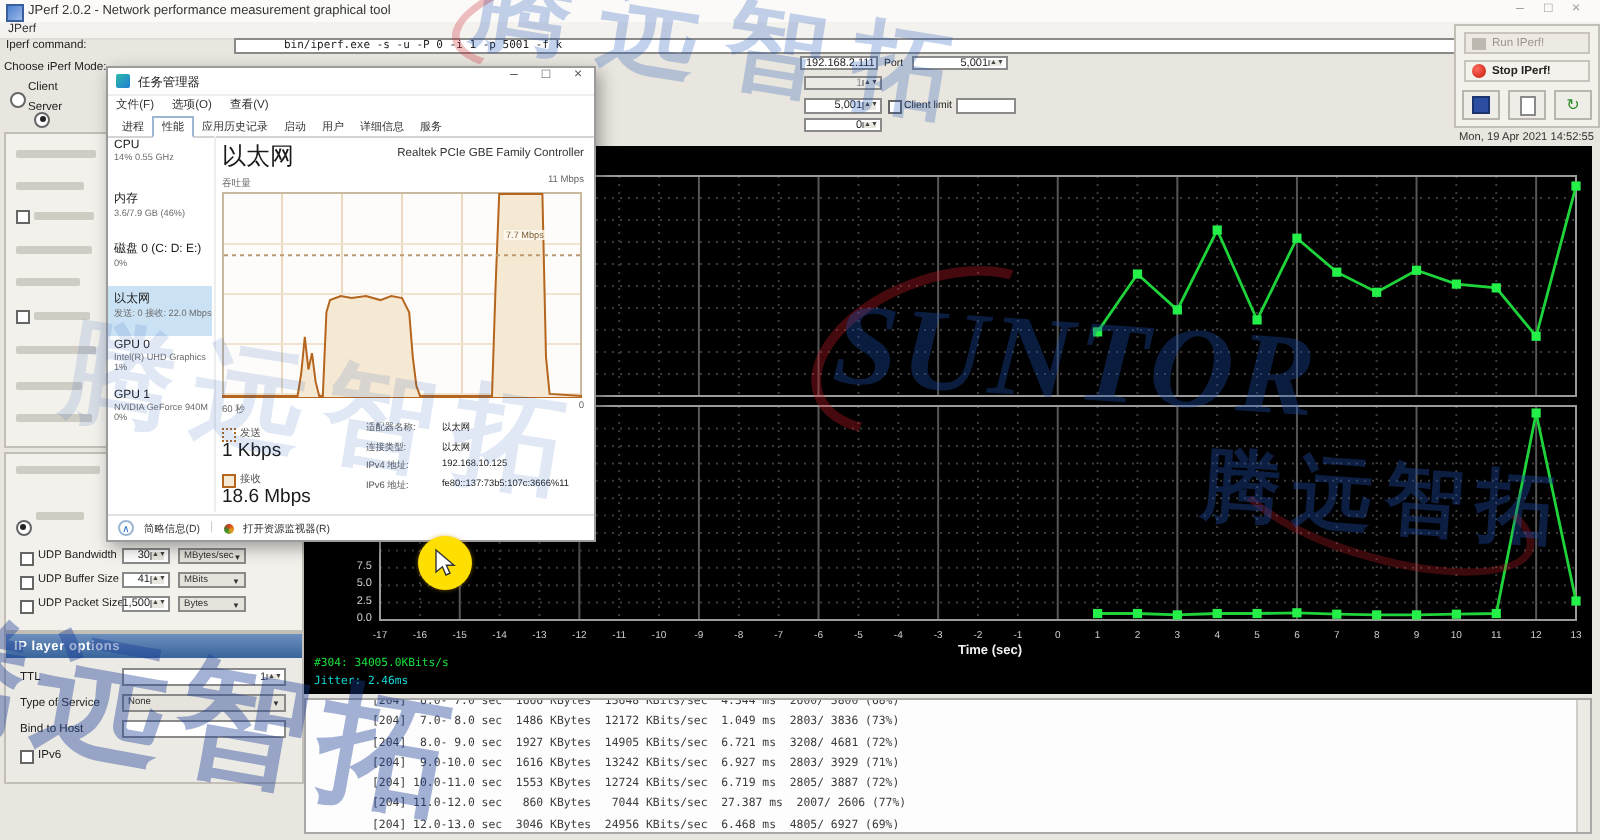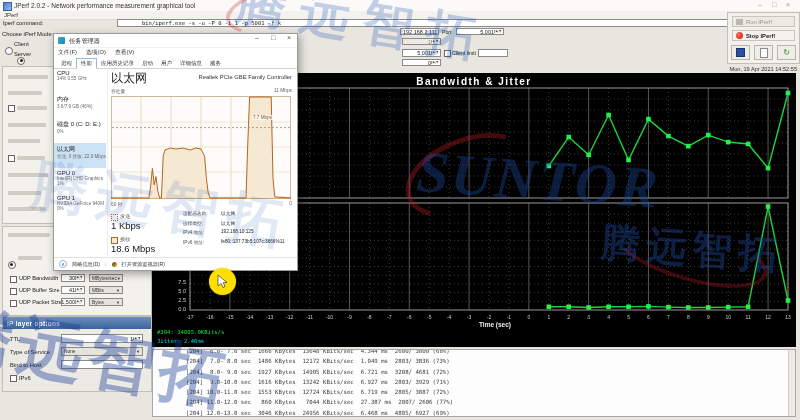--- a/index.html
+++ b/index.html
@@ -185,21 +185,20 @@
     <span>None</span>
       <span style="font-size:4px">▼</span>
   </span>
   <span class="abs lbl" style="left:7px;top:45px">Bind to Host</span>
   <span class="abs fieldbox" style="left:58px;top:43px;width:82px;height:9px"></span>
   <span class="cb abs" style="left:7px;top:58px"></span>
   <span class="abs lbl" style="left:16px;top:58px">IPv6</span>
 </div>
 
 <div class="abs" id="chartpanel">
-  <div class="abs" style="left:0;top:3px;width:644px;text-align:center;color:#fff;font-weight:bold;font-size:10px;letter-spacing:1.5px">Bandwidth &amp; Jitter</div>
   <svg id="mainchart" width="644" height="274" class="abs" style="left:0;top:0">
       <line x1="38" y1="15" x2="38" y2="125" stroke="#3c3c3c" stroke-dasharray="1,3"></line>
       <line x1="38" y1="130" x2="38" y2="237" stroke="#3c3c3c" stroke-dasharray="1,3"></line>
       <text x="38" y="246" text-anchor="middle" fill="#cfcfcf" font-size="5px" font-family="Liberation Sans,sans-serif">-17</text>
       <line x1="57.93333333333334" y1="15" x2="57.93333333333334" y2="125" stroke="#3c3c3c" stroke-dasharray="1,3"></line>
       <line x1="57.93333333333334" y1="130" x2="57.93333333333334" y2="237" stroke="#3c3c3c" stroke-dasharray="1,3"></line>
       <text x="57.93333333333334" y="246" text-anchor="middle" fill="#cfcfcf" font-size="5px" font-family="Liberation Sans,sans-serif">-16</text>
       <line x1="77.86666666666667" y1="15" x2="77.86666666666667" y2="125" stroke="#565656" stroke-dasharray=""></line>
       <line x1="77.86666666666667" y1="130" x2="77.86666666666667" y2="237" stroke="#565656" stroke-dasharray=""></line>
       <text x="77.86666666666667" y="246" text-anchor="middle" fill="#cfcfcf" font-size="5px" font-family="Liberation Sans,sans-serif">-15</text>

